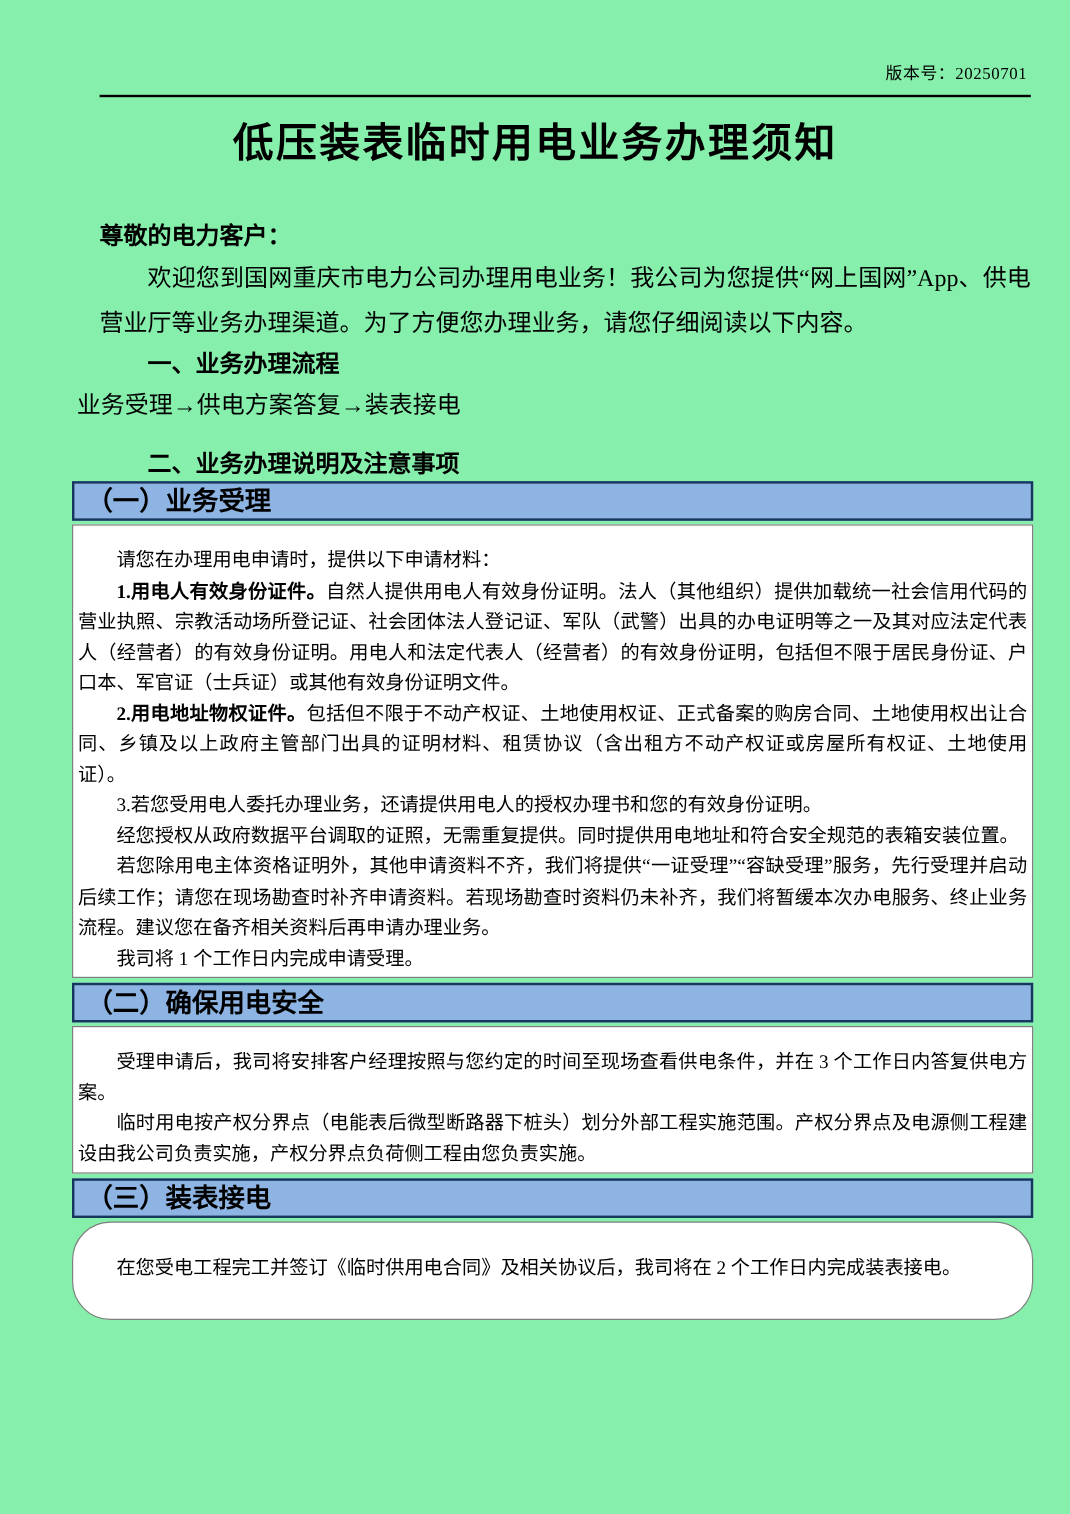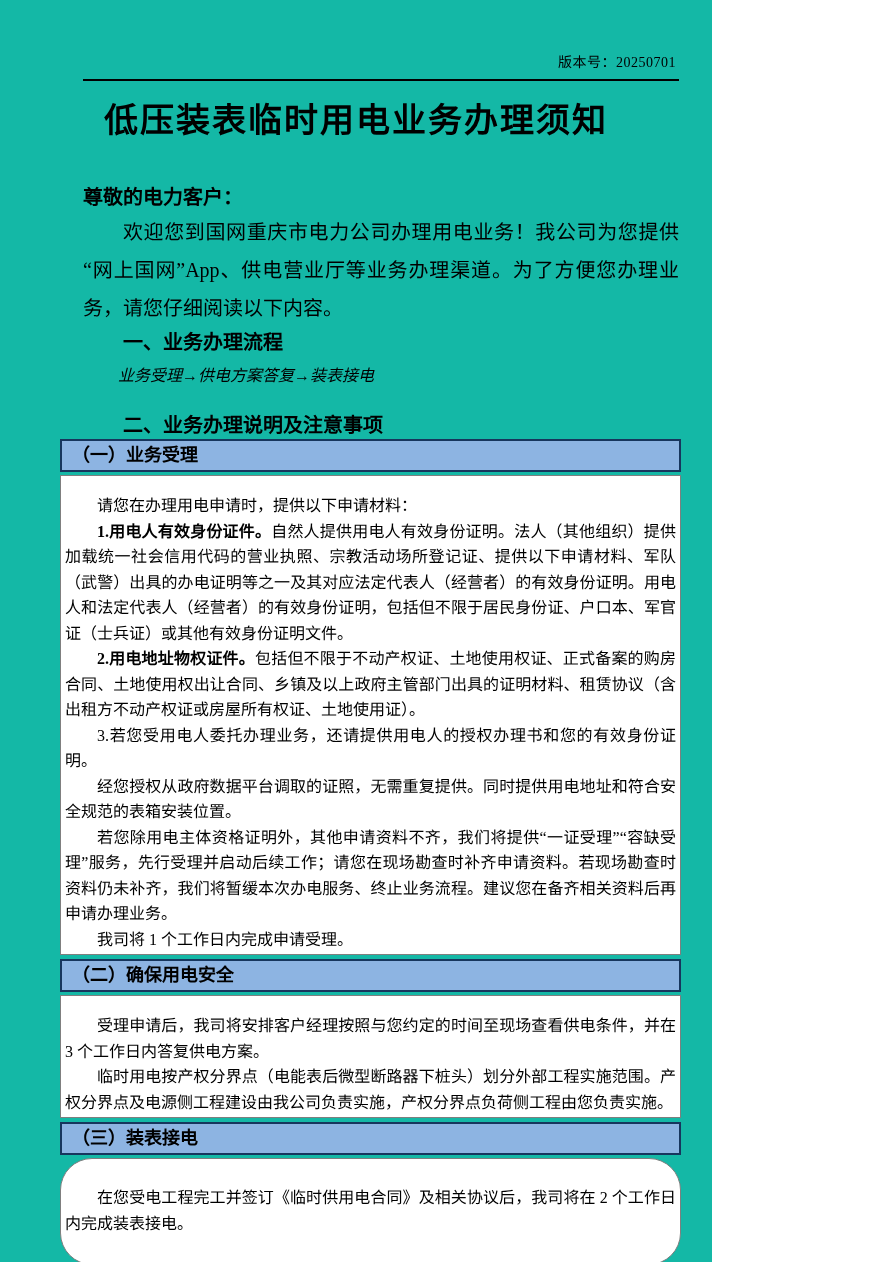--- a/index.html
+++ b/index.html
@@ -11,22 +11,22 @@
   }
   *{box-sizing:border-box;}
   html,body{margin:0;padding:0;background:#ffffff;}
   body{
     width:892px;height:1262px;
     font-family:"Liberation Serif","DejaVu Serif",serif;
     color:var(--ink);
   }
   .page{
     position:relative;
-    width:712px;height:1262px;
-    background:#14b8a6;
+    width:892px;height:1262px;
+    background:#86efac;
     overflow:hidden;
   }
   .version{
     margin:54px 36px 0 0;
     text-align:right;
     font-size:14px;
     line-height:18px;
     letter-spacing:.5px;
   }
   .rule{
@@ -58,35 +58,34 @@
   }
   .h-bold{
     margin:0 0 0 123px;
     font-size:20px;
     font-weight:bold;
     line-height:30px;
     font-family:"Liberation Sans","DejaVu Sans",sans-serif;
   }
   .h-flow{margin-top:0;}
   .flow-line{
-    margin:5px 0 0 118px;
-    font-size:16px;
+    margin:5px 0 0 64px;
+    font-size:20px;
     line-height:28px;
-    font-style:italic;
   }
   .h-notes{
     margin-top:22px;
     line-height:27px;
   }
   .bar{
     margin:0 31px 0 60px;
     background:var(--bar-bg);
     border:2px solid var(--bar-border);
     padding:2px 6px 2px 10px;
-    font-size:18px;
+    font-size:22px;
     font-weight:bold;
     line-height:25px;
   }
   .box{
     margin:3px 31px 4px 60px;
     border:1px solid var(--box-border);
     padding:17px 4px 2px 4px;
     background:#ffffff;
   }
   .box p{
@@ -112,21 +111,21 @@
   <p class="greeting">尊敬的电力客户：</p>
   <p class="intro">欢迎您到国网重庆市电力公司办理用电业务！我公司为您提供“网上国网”App、供电营业厅等业务办理渠道。为了方便您办理业务，请您仔细阅读以下内容。</p>
 
   <p class="h-bold h-flow">一、业务办理流程</p>
   <p class="flow-line">业务受理→供电方案答复→装表接电</p>
   <p class="h-bold h-notes">二、业务办理说明及注意事项</p>
 
   <div class="bar">（一）业务受理</div>
   <div class="box">
     <p><b></b><span>请您在办理用电申请时，提供以下申请材料：</span></p>
-    <p><b>1.用电人有效身份证件。</b><span>自然人提供用电人有效身份证明。法人（其他组织）提供加载统一社会信用代码的营业执照、宗教活动场所登记证、提供以下申请材料、军队（武警）出具的办电证明等之一及其对应法定代表人（经营者）的有效身份证明。用电人和法定代表人（经营者）的有效身份证明，包括但不限于居民身份证、户口本、军官证（士兵证）或其他有效身份证明文件。</span></p>
+    <p><b>1.用电人有效身份证件。</b><span>自然人提供用电人有效身份证明。法人（其他组织）提供加载统一社会信用代码的营业执照、宗教活动场所登记证、社会团体法人登记证、军队（武警）出具的办电证明等之一及其对应法定代表人（经营者）的有效身份证明。用电人和法定代表人（经营者）的有效身份证明，包括但不限于居民身份证、户口本、军官证（士兵证）或其他有效身份证明文件。</span></p>
     <p><b>2.用电地址物权证件。</b><span>包括但不限于不动产权证、土地使用权证、正式备案的购房合同、土地使用权出让合同、乡镇及以上政府主管部门出具的证明材料、租赁协议（含出租方不动产权证或房屋所有权证、土地使用证）。</span></p>
     <p><b></b><span>3.若您受用电人委托办理业务，还请提供用电人的授权办理书和您的有效身份证明。</span></p>
     <p><b></b><span>经您授权从政府数据平台调取的证照，无需重复提供。同时提供用电地址和符合安全规范的表箱安装位置。</span></p>
     <p><b></b><span>若您除用电主体资格证明外，其他申请资料不齐，我们将提供“一证受理”“容缺受理”服务，先行受理并启动后续工作；请您在现场勘查时补齐申请资料。若现场勘查时资料仍未补齐，我们将暂缓本次办电服务、终止业务流程。建议您在备齐相关资料后再申请办理业务。</span></p>
     <p><b></b><span>我司将 1 个工作日内完成申请受理。</span></p>
   </div>
 
   <div class="bar">（二）确保用电安全</div>
   <div class="box">
     <p><b></b><span>受理申请后，我司将安排客户经理按照与您约定的时间至现场查看供电条件，并在 3 个工作日内答复供电方案。</span></p>

